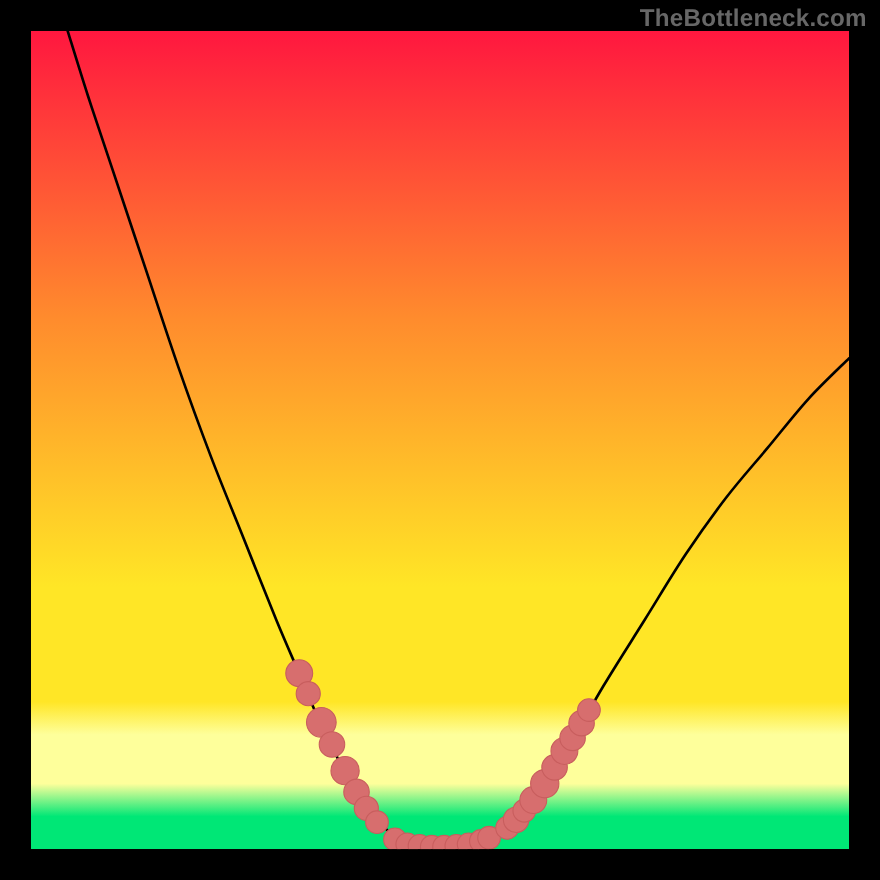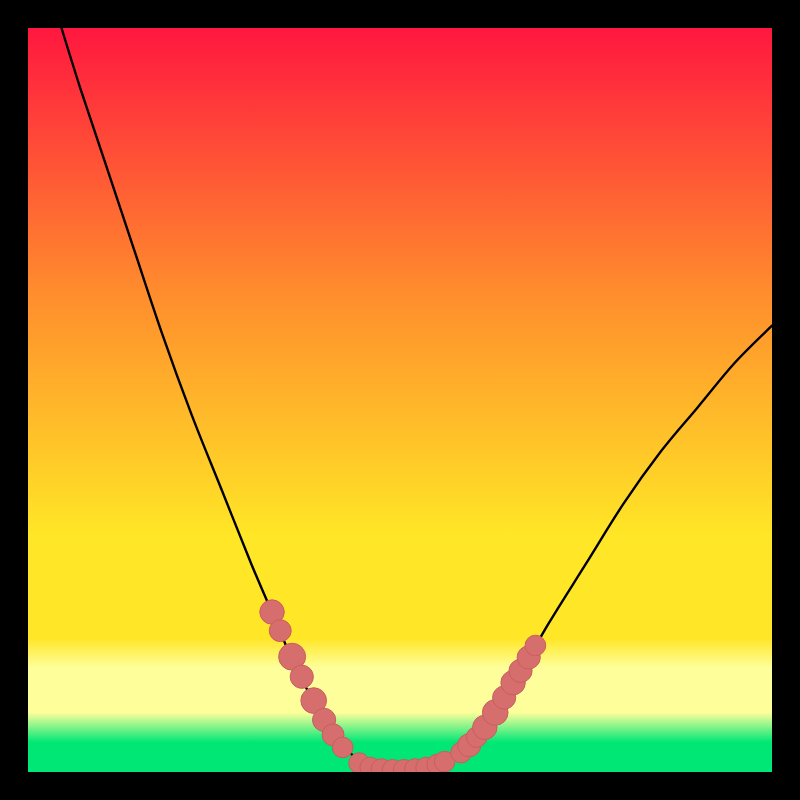--- a/index.html
+++ b/index.html
@@ -38,20 +38,21 @@
     overflow: hidden;
   }
   svg {
     display: block;
   }
 </style>
 </head>
 <body>
 
 <div class="frame">
+  <div class="watermark">TheBottleneck.com</div>
   <div class="plot-wrap">
     <svg id="plot-svg" width="744" height="744" viewBox="0 0 744 744">
         <defs>
           <linearGradient id="bg-grad" x1="0" y1="0" x2="0" y2="1">
             <stop offset="0%" stop-color="#ff173f"></stop>
             <stop offset="35%" stop-color="#ff8b2d"></stop>
             <stop offset="68%" stop-color="#ffe626"></stop>
             <stop offset="82%" stop-color="#ffe626"></stop>
             <stop offset="86%" stop-color="#feff9b"></stop>
             <stop offset="92%" stop-color="#feff9b"></stop>

